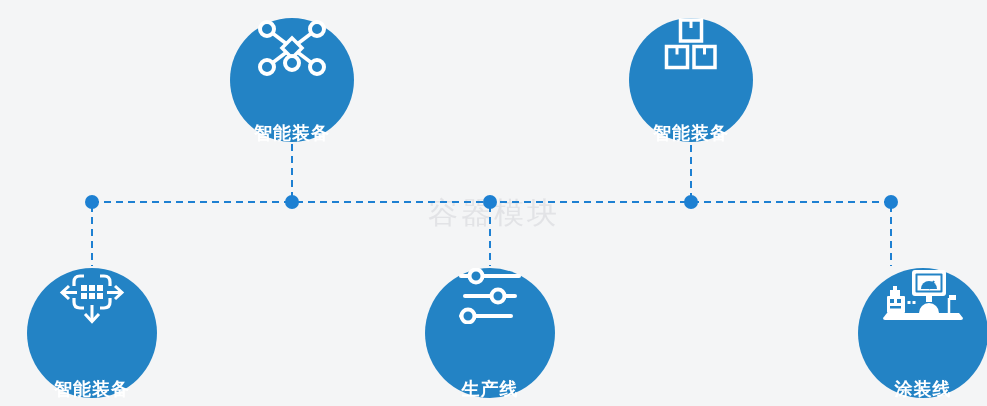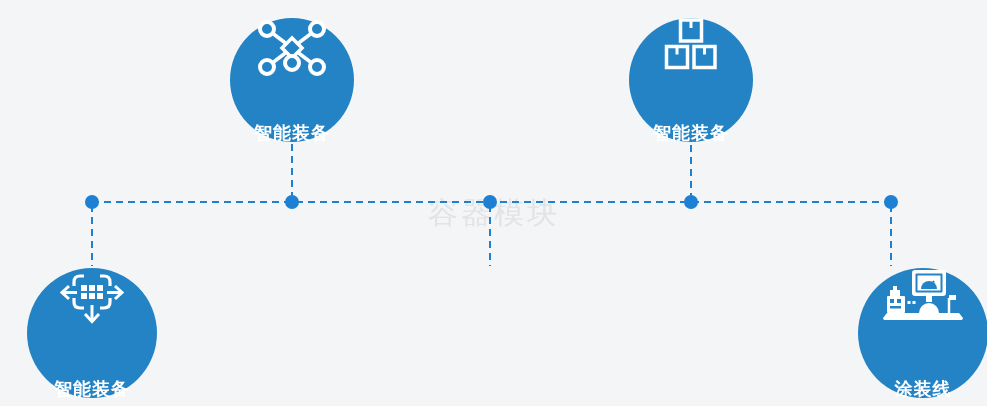--- a/index.html
+++ b/index.html
@@ -125,20 +125,31 @@
       <line class="w" x1="19" y1="24.5" x2="6" y2="24.5" stroke-width="3"></line>
       <path class="w" d="M11,18 L4,24.5 L11,31" stroke-width="3"></path>
       <line class="w" x1="49" y1="24.5" x2="62" y2="24.5" stroke-width="3"></line>
       <path class="w" d="M57,18 L64,24.5 L57,31" stroke-width="3"></path>
       <line class="w" x1="34" y1="37" x2="34" y2="52" stroke-width="3"></line>
       <path class="w" d="M27,46 L34,53.5 L41,46" stroke-width="3"></path>
     </svg>
     <span class="label">智能装备</span>
   </div>
 
+  <div class="node bottom node-production">
+    <svg class="icon" width="64" height="56" viewBox="0 0 64 56">
+      <line class="w" x1="3" y1="8" x2="61" y2="8" stroke-width="4" stroke-linecap="round"></line>
+      <circle class="mask-fill w" cx="18" cy="8" r="6.5" stroke-width="4"></circle>
+      <line class="w" x1="7" y1="28" x2="57" y2="28" stroke-width="4" stroke-linecap="round"></line>
+      <circle class="mask-fill w" cx="40" cy="28" r="6.5" stroke-width="4"></circle>
+      <line class="w" x1="3" y1="48" x2="53" y2="48" stroke-width="4" stroke-linecap="round"></line>
+      <circle class="mask-fill w" cx="10" cy="48" r="6.5" stroke-width="4"></circle>
+    </svg>
+    <span class="label">生产线</span>
+  </div>
 
   <div class="node bottom node-painting">
     <svg class="icon" width="84" height="58" viewBox="0 0 84 58">
       <rect class="wf" x="31" y="2" width="34" height="26" rx="3"></rect>
       <rect class="blue" x="34.5" y="5.5" width="27" height="19" rx="1"></rect>
       <rect class="wf" x="36.5" y="7.5" width="23" height="15"></rect>
       <path class="blue" d="M40,21 A8,8 0 0 1 56,21 Z"></path>
       <line class="blue-ln" x1="48" y1="21" x2="53" y2="13" stroke-width="2"></line>
       <rect class="wf" x="45" y="28" width="6" height="6"></rect>
       <rect class="wf" x="12" y="18" width="4" height="4"></rect>

